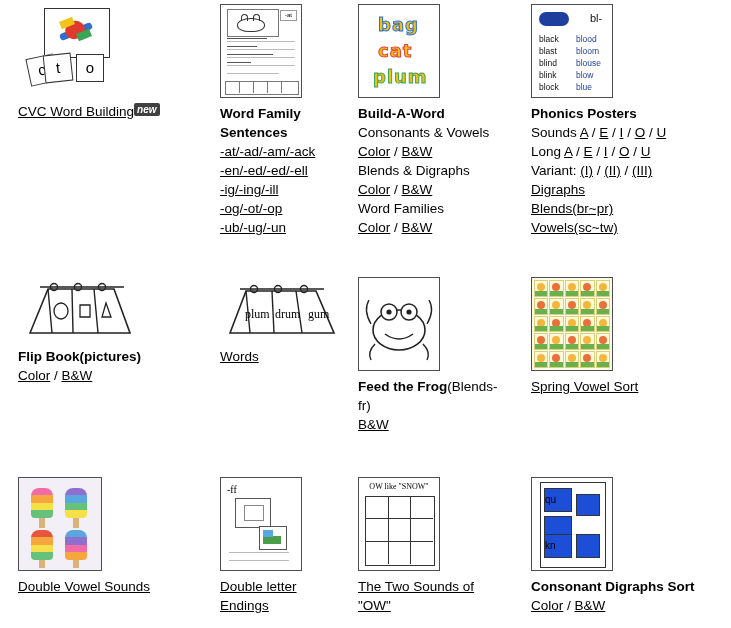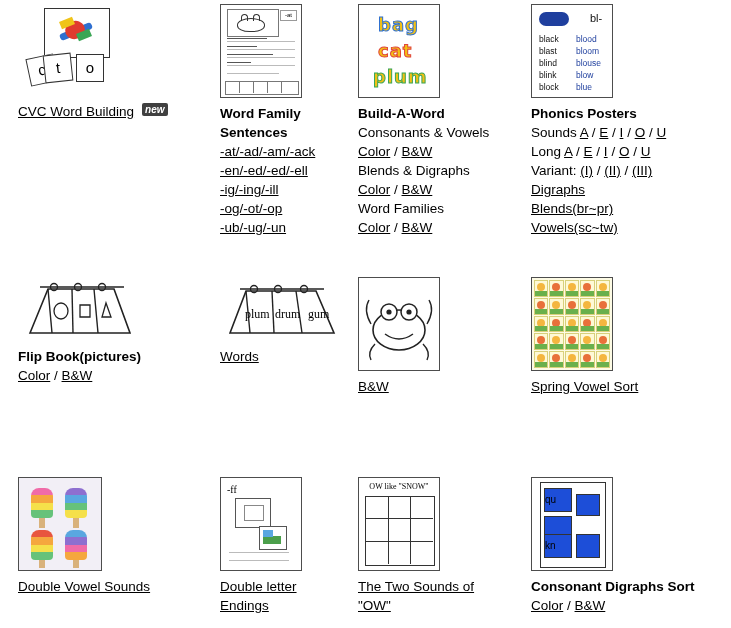--- a/index.html
+++ b/index.html
@@ -51,21 +51,20 @@
     color: #ffffff;
     font-size: 10px;
     font-weight: bold;
     font-style: italic;
     padding: 0 3px;
     line-height: 13px;
     border-radius: 2px;
     vertical-align: top;
     position: relative;
     top: 1px;
-    margin-left: 8px;
   }
   .sep { color: #000000; }
   .txt {
     position: absolute;
     font-family: "Liberation Sans", sans-serif;
     color: #111;
   }
 
   
   .cvc-screen {
@@ -270,20 +269,21 @@
         <circle cx="30" cy="34" r="2.6" fill="#222"></circle>
         <circle cx="50" cy="34" r="2.6" fill="#222"></circle>
         <path d="M26,56 q14,10 28,0" fill="none" stroke="#222" stroke-width="1.5"></path>
         <path d="M12,46 q-8,-14 -2,-24" fill="none" stroke="#222" stroke-width="1.4"></path>
         <path d="M68,46 q8,-14 2,-24" fill="none" stroke="#222" stroke-width="1.4"></path>
         <path d="M16,66 q-8,8 -4,16" fill="none" stroke="#222" stroke-width="1.4"></path>
         <path d="M64,66 q8,8 4,16" fill="none" stroke="#222" stroke-width="1.4"></path>
       </svg>
     </div>
     <div class="caption">
+      <div><span class="bold">Feed the Frog</span><span class="plain">(Blends-fr)</span></div>
       <div><span class="lnk">B&amp;W</span></div>
     </div>
   </div>
 
   <div class="cell" style="left:531px; top:277px; width:195px;">
     <div class="thumb" style="width:80px;height:92px;border:1px solid #4d4d4d;background:#fdfbe5;">
       <div style="position:absolute;left:2px;top:2px;width:76px;height:88px;display:grid;grid-template-columns:repeat(5,1fr);grid-template-rows:repeat(5,1fr);gap:1px;">
         <div style="background:#fef9d6;border:0.8px solid #d8d07a;position:relative;">
             <div style="position:absolute;left:2px;top:2px;width:8px;height:8px;border-radius:50%;background:#f4b63f;"></div>
             <div style="position:absolute;left:0;bottom:0;width:100%;height:5px;background:#6ab04c;"></div>

